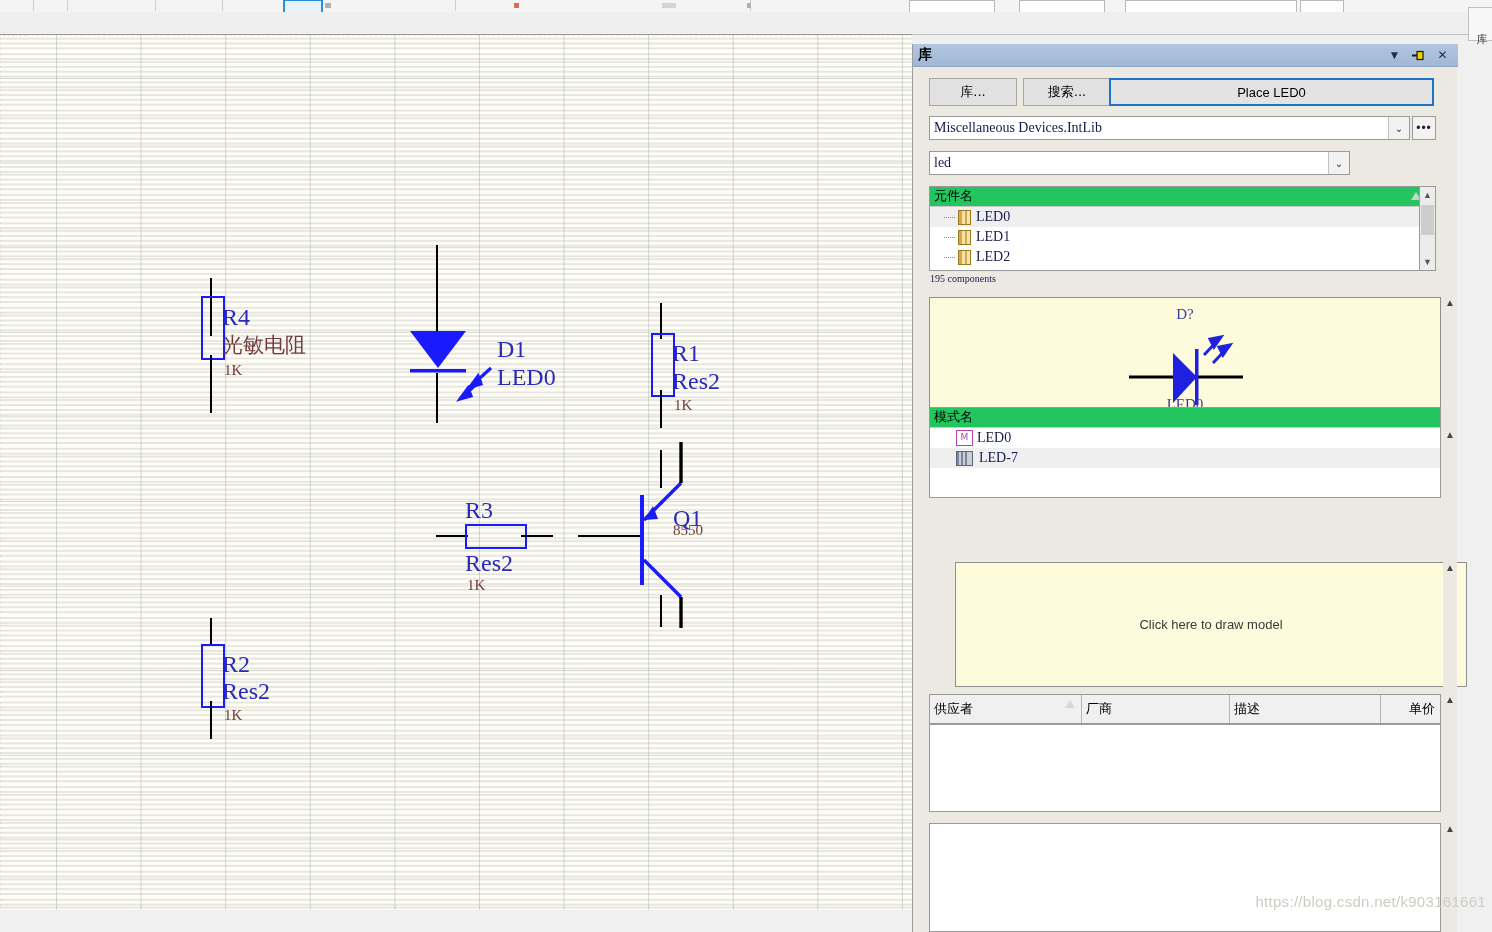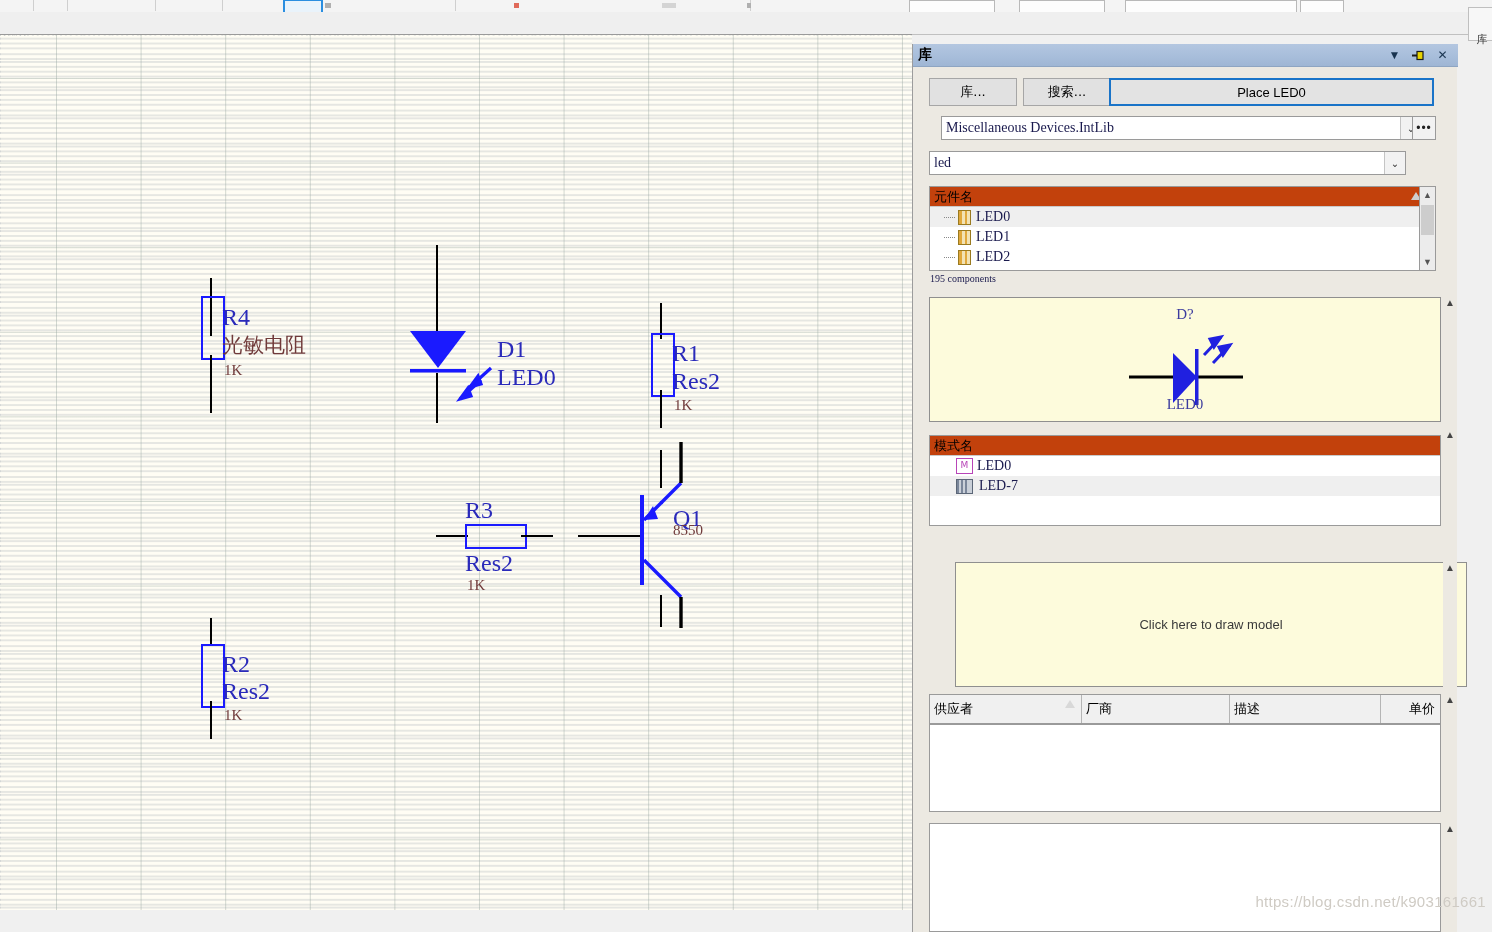--- a/index.html
+++ b/index.html
@@ -132,22 +132,22 @@
     position:absolute;background:#f2f2f2;border:1px solid #9a9a9a;box-sizing:border-box;
     display:flex;align-items:center;justify-content:center;font-size:12px;color:#222;
     letter-spacing:1px;
   }
 
   .listbox{
     position:absolute;background:#fff;border:1px solid #9a9a9a;box-sizing:border-box;
     overflow:hidden;
   }
   .lhead{
-    height:19px;background:#c2410c;border-bottom:1px solid #c9c9c9;
-    display:flex;align-items:center;position:relative;
+    height:19px;background:#22c55e;border-bottom:1px solid #c9c9c9;
+    display:flex;align-items:flex-start;position:relative;
   }
   .lhead .ht{font-family:"DejaVu Sans",sans-serif;font-size:13px;color:#000;margin-left:4px;}
   .sorttri{position:absolute;right:6px;top:5px;width:0;height:0;
     border-left:5px solid transparent;border-right:5px solid transparent;
     border-bottom:8px solid #cfcfcf;}
   .lrow{
     height:20px;display:flex;align-items:center;padding-left:14px;
     font-family:"Liberation Serif","DejaVu Serif",serif;font-size:14px;color:#19194d;
   }
   .lrow.sel{background:#efefef;}
@@ -342,27 +342,27 @@
         </svg>
       </div>
       <div class="tbtn">✕</div>
     </div>
   </div>
 
   <div class="btn" style="left:16px;top:34px;width:88px;height:28px">库...</div>
   <div class="btn" style="left:110px;top:34px;width:88px;height:28px">搜索...</div>
   <div class="btn" id="btn-place" style="left:196px;top:34px;width:325px;height:28px">Place LED0</div>
 
-  <div class="combo" style="left:28px;top:72px;width:481px;height:24px">
+  <div class="combo" style="left:16px;top:72px;width:481px;height:24px">
     <div class="val">Miscellaneous Devices.IntLib</div>
     <div class="arrow">⌄</div>
   </div>
   <div class="ellipsis-btn" style="left:499px;top:72px;width:24px;height:24px">•••</div>
 
-  <div class="combo" style="left:16px;top:107px;width:477px;height:24px">
+  <div class="combo" style="left:16px;top:107px;width:421px;height:24px">
     <div class="val">led</div>
     <div class="arrow">⌄</div>
   </div>
 
   <div class="listbox" style="left:16px;top:142px;width:499px;height:85px">
     <div class="lhead">
       <span class="ht">元件名</span>
       <div class="sorttri"></div>
     </div>
     <div class="lrow sel">
@@ -402,21 +402,21 @@
         <line x1="88" y1="38" x2="105" y2="20"></line>
         <polygon points="105,20 94,22 98,30"></polygon>
       </g>
     </svg>
     <div class="preview-lbl" style="top:98px">LED0</div>
   </div>
   <div class="vsb-flat" style="left:530px;top:253px;height:125px">
     <span class="ar">▲</span>
   </div>
 
-  <div class="listbox" style="left:16px;top:391px;width:512px;height:91px">
+  <div class="listbox" style="left:16px;top:363px;width:512px;height:91px">
     <div class="lhead">
       <span class="ht">模式名</span>
     </div>
     <div class="lrow" style="padding-left:26px">
       <span class="mchip">M</span>
       <span>LED0</span>
     </div>
     <div class="lrow sel" style="padding-left:26px">
       <span class="fchip"></span>
       <span>LED-7</span>

